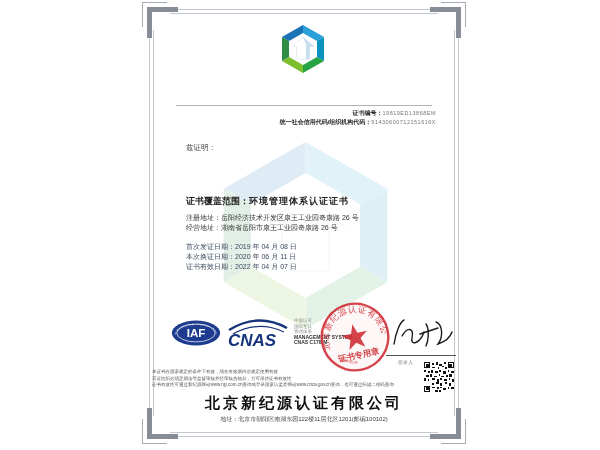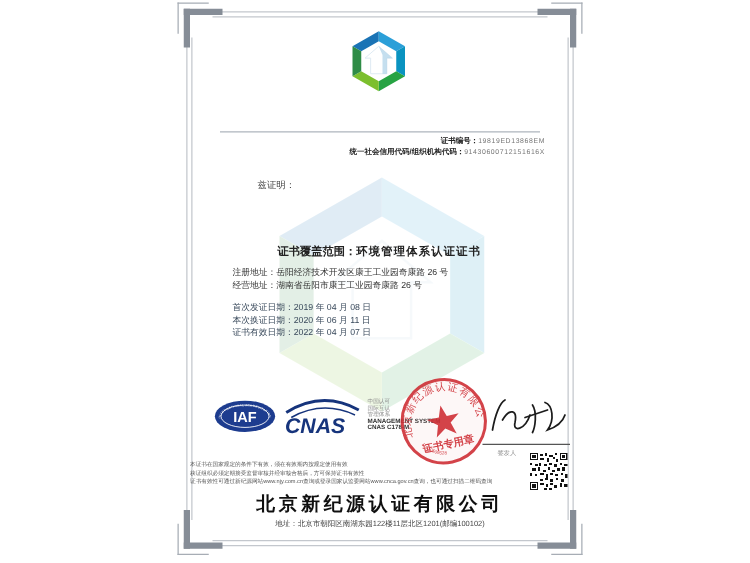--- a/index.html
+++ b/index.html
@@ -38,29 +38,29 @@
   
   .title{left:150px;top:77px;width:308px;text-align:center;font-size:20px;font-weight:bold;
          color:#1a699f;letter-spacing:3px;font-family:"Liberation Serif",serif;}
   .title-rule{left:176px;top:105px;width:256px;border-top:1px solid #aeb5bd;}
   .meta{left:150px;width:286px;text-align:right;color:#333;}
   .meta .lab{font-weight:bold;font-size:6px;color:#222;}
   .meta .val{font-size:5.5px;color:#777;letter-spacing:.5px;}
   .m1{top:101px;} .m2{top:110px;}
 
   
-  .intro{left:186px;top:143px;font-size:7.5px;color:#444;margin-left:20px;}
+  .intro{left:186px;top:143px;font-size:7.5px;color:#444;}
   .company{left:206px;top:152px;font-size:15px;font-weight:bold;color:#1a1a1a;
            letter-spacing:1px;font-family:"Liberation Serif",serif;}
   .line{color:#222;}
   .std{left:186px;top:180px;font-size:8px;}
   .std .lab{font-weight:bold;}
   .std .val{font-weight:600;letter-spacing:.3px;}
   .scope{left:186px;top:195px;font-size:9px;}
-  .scope .lab{font-weight:bold;margin-left:36px;}
+  .scope .lab{font-weight:bold;}
   .scope .val{font-weight:bold;letter-spacing:1px;}
   .addr{font-size:7px;color:#333;}
   .a1{left:186px;top:213px;} .a2{left:186px;top:223px;}
   .dates{left:186px;top:242px;font-size:7px;color:#3a4a5c;line-height:10px;}
 
   
   .watermark{left:208px;top:138px;width:195px;height:195px;opacity:.13;}
 
   
   .iaf{left:171px;top:319px;width:50px;height:28px;}

